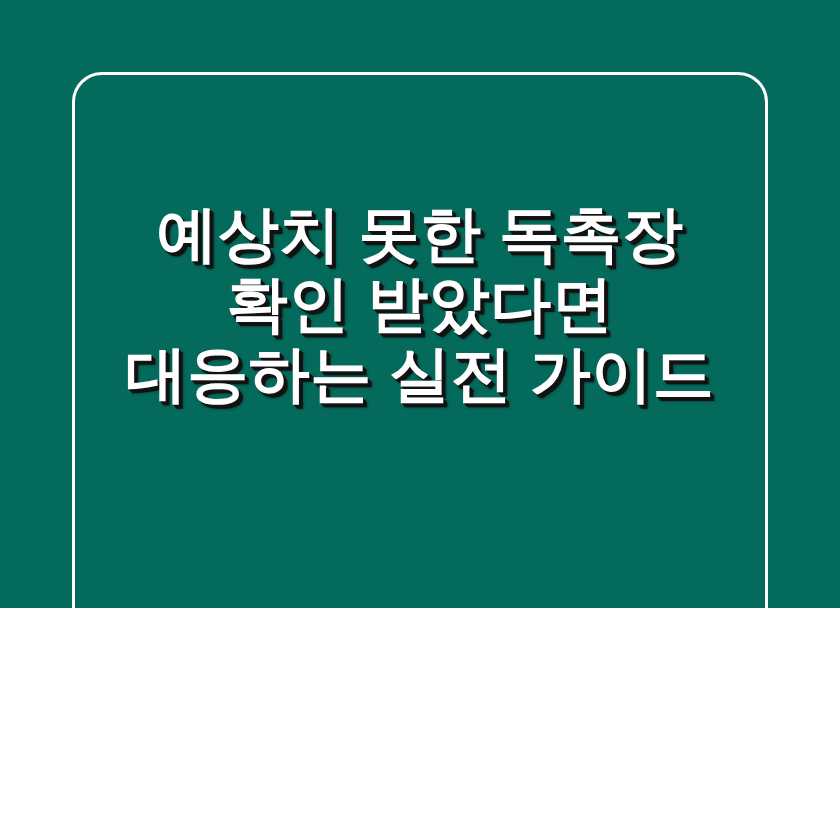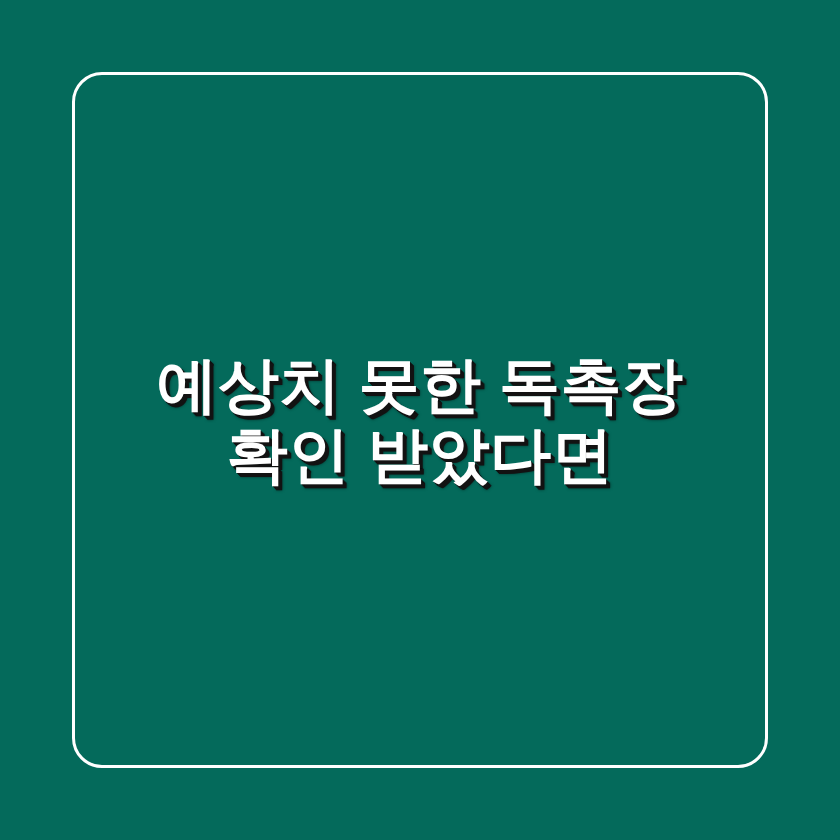--- a/index.html
+++ b/index.html
@@ -5,21 +5,21 @@
 <style>
   html, body {
     margin: 0;
     padding: 0;
     background: #ffffff;
   }
 
   .canvas {
     position: relative;
     width: 840px;
-    height: 840px;
+    height: 608px;
     overflow: hidden;
     background: #046a5b;
     font-family: "Liberation Sans", "DejaVu Sans", sans-serif;
     -webkit-font-smoothing: antialiased;
   }
 
   
   .frame {
     position: absolute;
     left: 72px;
@@ -68,15 +68,16 @@
 </head>
 <body>
 
 <div class="canvas">
 
   <div class="frame"></div>
 
   <div class="headline">
     <span class="headline-line">예상치 못한 독촉장</span>
     <span class="headline-line">확인 받았다면</span>
+    <span class="headline-line">대응하는 실전 가이드</span>
   </div>
 
 </div>
 
 </body></html>

